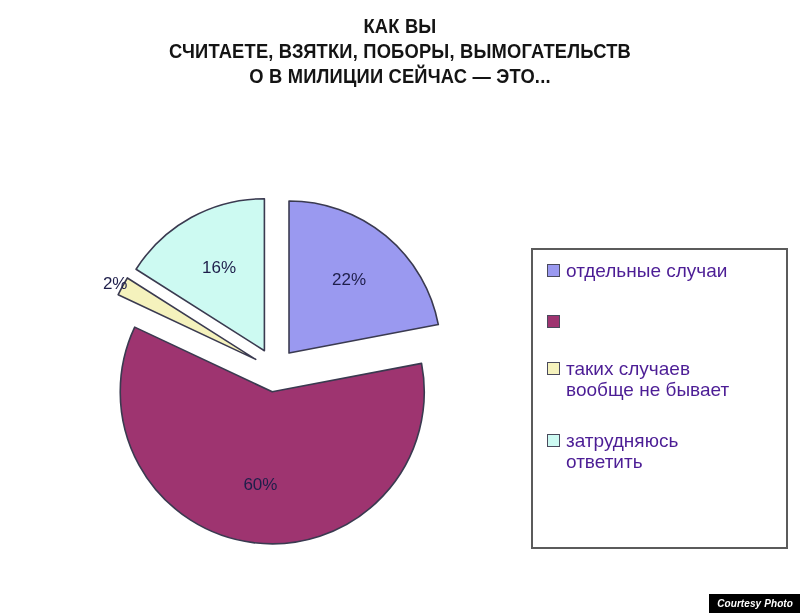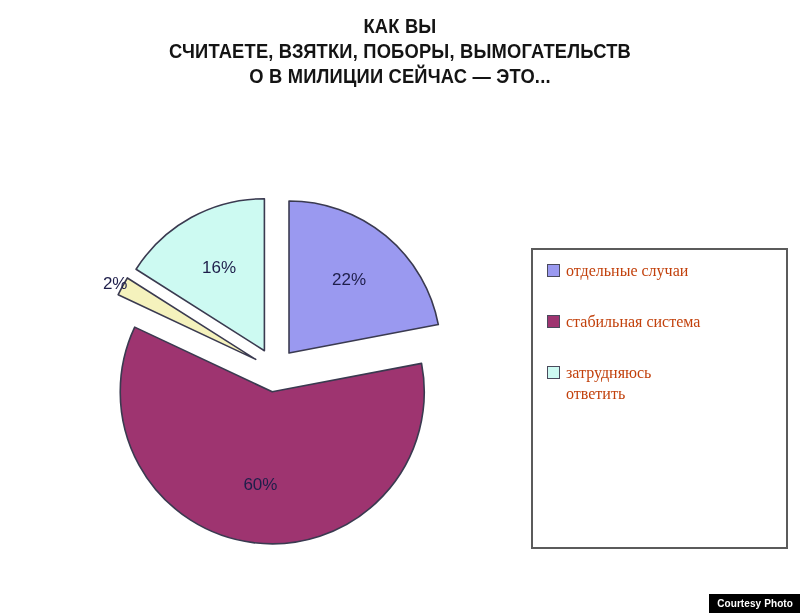--- a/index.html
+++ b/index.html
@@ -86,39 +86,40 @@
   .legend-swatch {
     width: 13px;
     height: 13px;
     flex: 0 0 13px;
     border: 1px solid #4a4a5c;
     margin-top: 4px;
     margin-right: 6px;
     box-sizing: border-box;
   }
   .legend-label {
-    color: #c2410c;
-    font-size: 16px;
+    color: #4c1d95;
+    font-size: 19px;
     line-height: 21px;
-    font-family: Liberation Serif, serif;
+    font-family: Liberation Sans, sans-serif;
     white-space: pre-line;
   }
 
   
   .watermark {
     position: absolute;
     right: 0;
     bottom: 0;
     background: #000000;
     color: #ffffff;
     font-size: 10px;
     font-weight: bold;
     padding: 4px 7px 4px 8px;
     letter-spacing: 0.1px;
     font-family: "Liberation Sans", "DejaVu Sans", sans-serif;
+    font-style: italic;
   }
 </style>
 </head>
 <body>
 
 <div id="chart-root">
 
   <div class="chart-title">КАК ВЫ
 СЧИТАЕТЕ, ВЗЯТКИ, ПОБОРЫ, ВЫМОГАТЕЛЬСТВ
 О В МИЛИЦИИ СЕЙЧАС — ЭТО...</div>
@@ -139,21 +140,25 @@
   </svg>
 
   <div class="legend-box">
     <div class="legend-list" id="legend-list">
         <div class="legend-item">
           <span class="legend-swatch" style="background: rgb(154, 153, 240);"></span>
           <span class="legend-label">отдельные случаи</span>
         </div>
         <div class="legend-item">
           <span class="legend-swatch" style="background: rgb(158, 52, 112);"></span>
-          <span class="legend-label">стабильная система</span>
+        </div>
+        <div class="legend-item">
+          <span class="legend-swatch" style="background: rgb(245, 242, 189);"></span>
+          <span class="legend-label">таких случаев
+вообще не бывает</span>
         </div>
         <div class="legend-item">
           <span class="legend-swatch" style="background: rgb(205, 250, 242);"></span>
           <span class="legend-label">затрудняюсь
 ответить</span>
         </div>
       </div>
   </div>
 
   <div class="watermark">Courtesy Photo</div>

